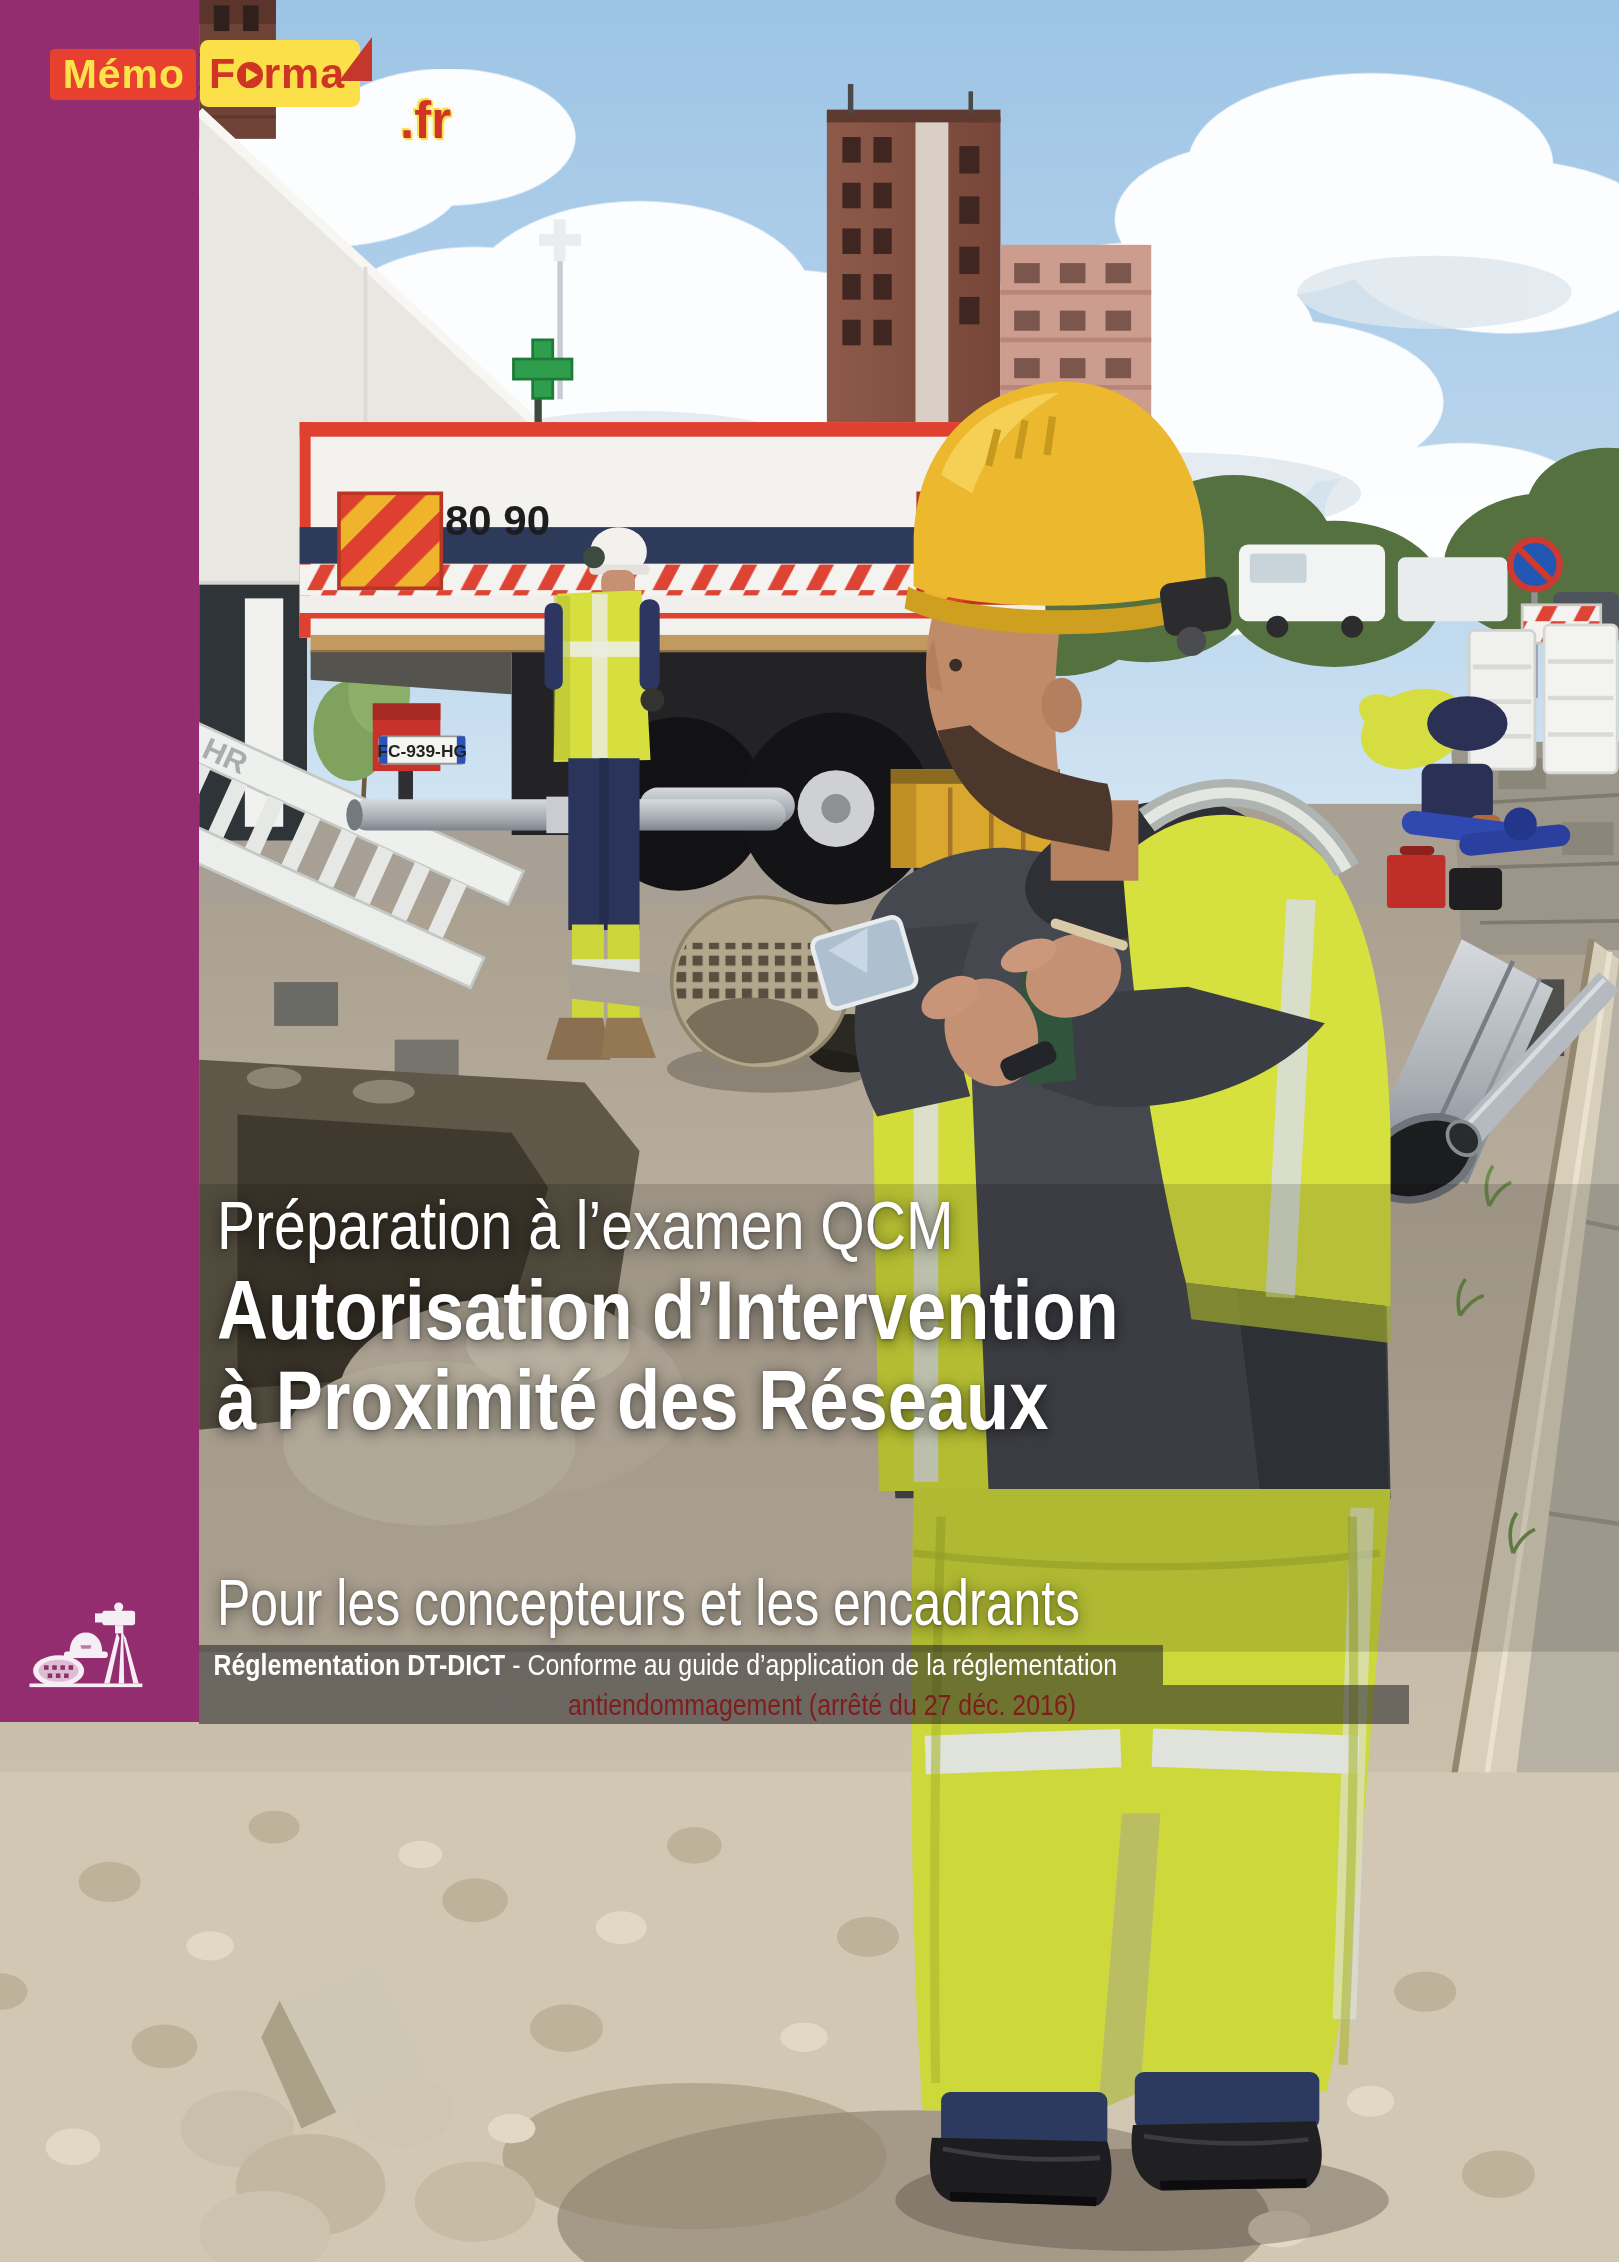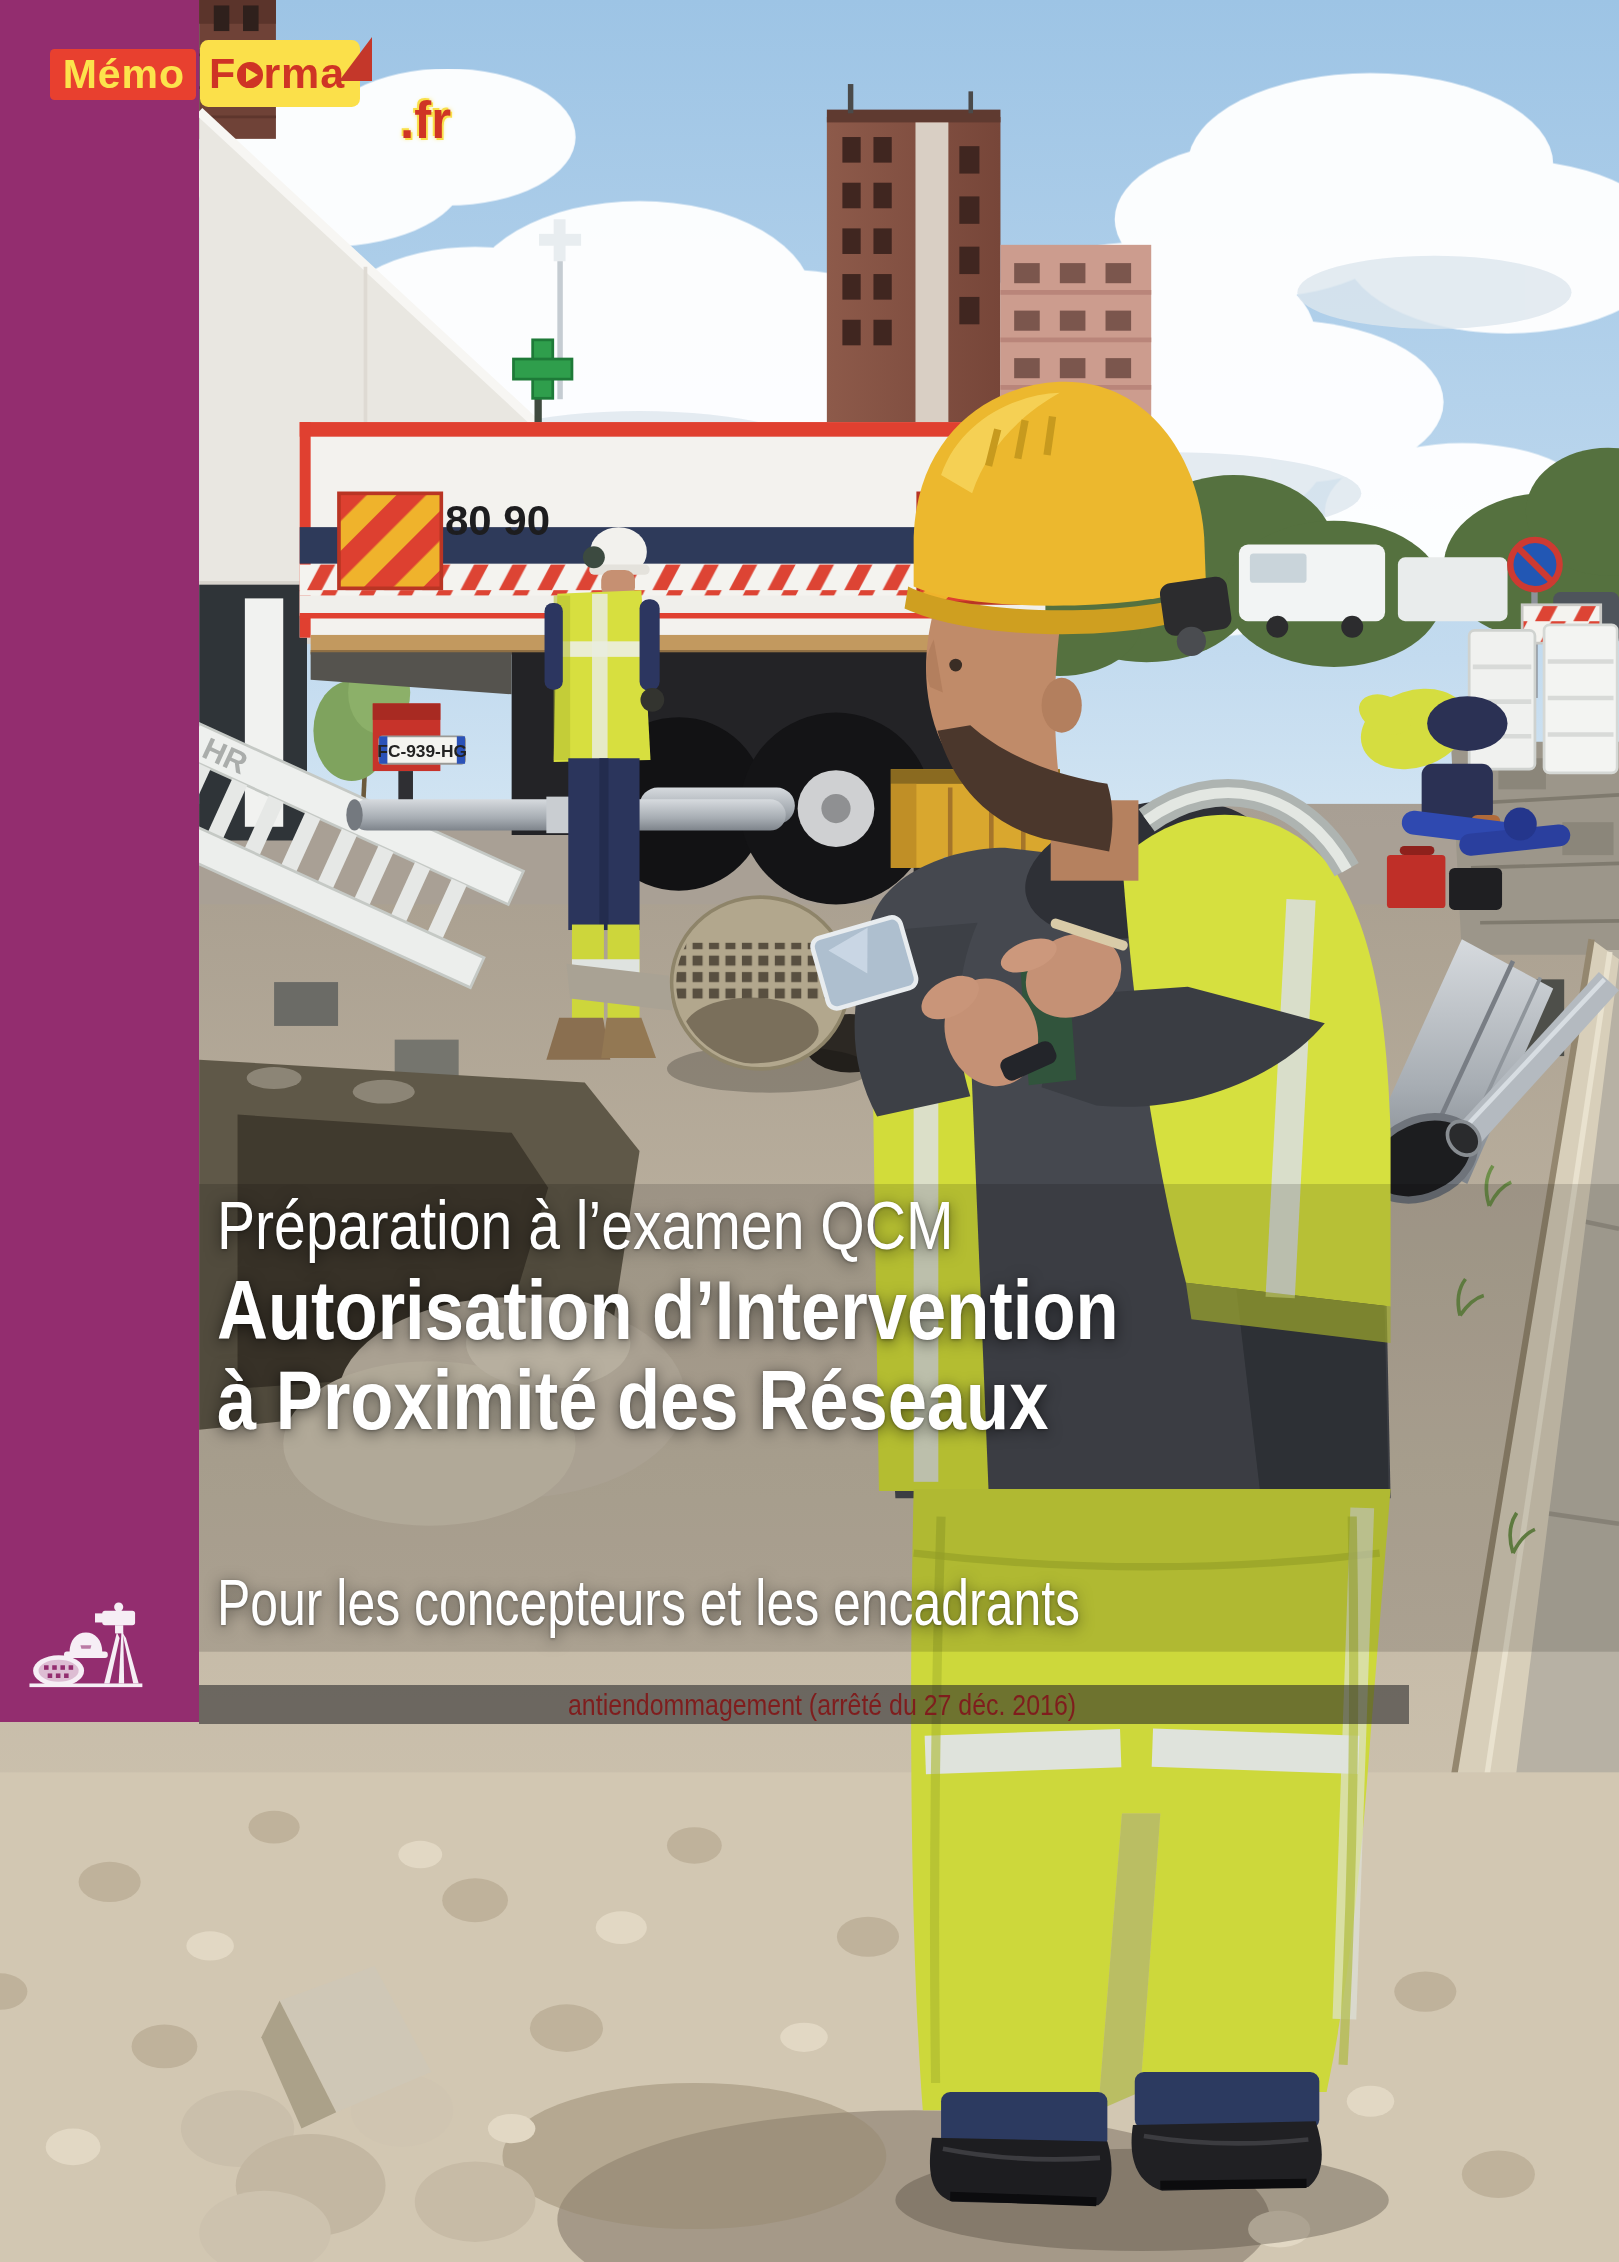--- a/index.html
+++ b/index.html
@@ -584,18 +584,23 @@
         </span>
   </div>
   <div class="logo-fr">.fr</div>
 </div>
 
 <div class="tline kicker">Préparation à l’examen QCM</div>
 <div class="tline t1">Autorisation d’Intervention</div>
 <div class="tline t2">à Proximité des Réseaux</div>
 <div class="tline audience">Pour les concepteurs et les encadrants</div>
 
+<div class="reg1">
+  <span class="inner">
+    <b>Réglementation DT-DICT</b><span> - Conforme au guide d’application de la réglementation</span>
+  </span>
+</div>
 <div class="reg2">
   <span class="inner">antiendommagement (arrêté du 27 déc. 2016)</span>
 </div>
 
 </div>
 
 
 </body></html>

